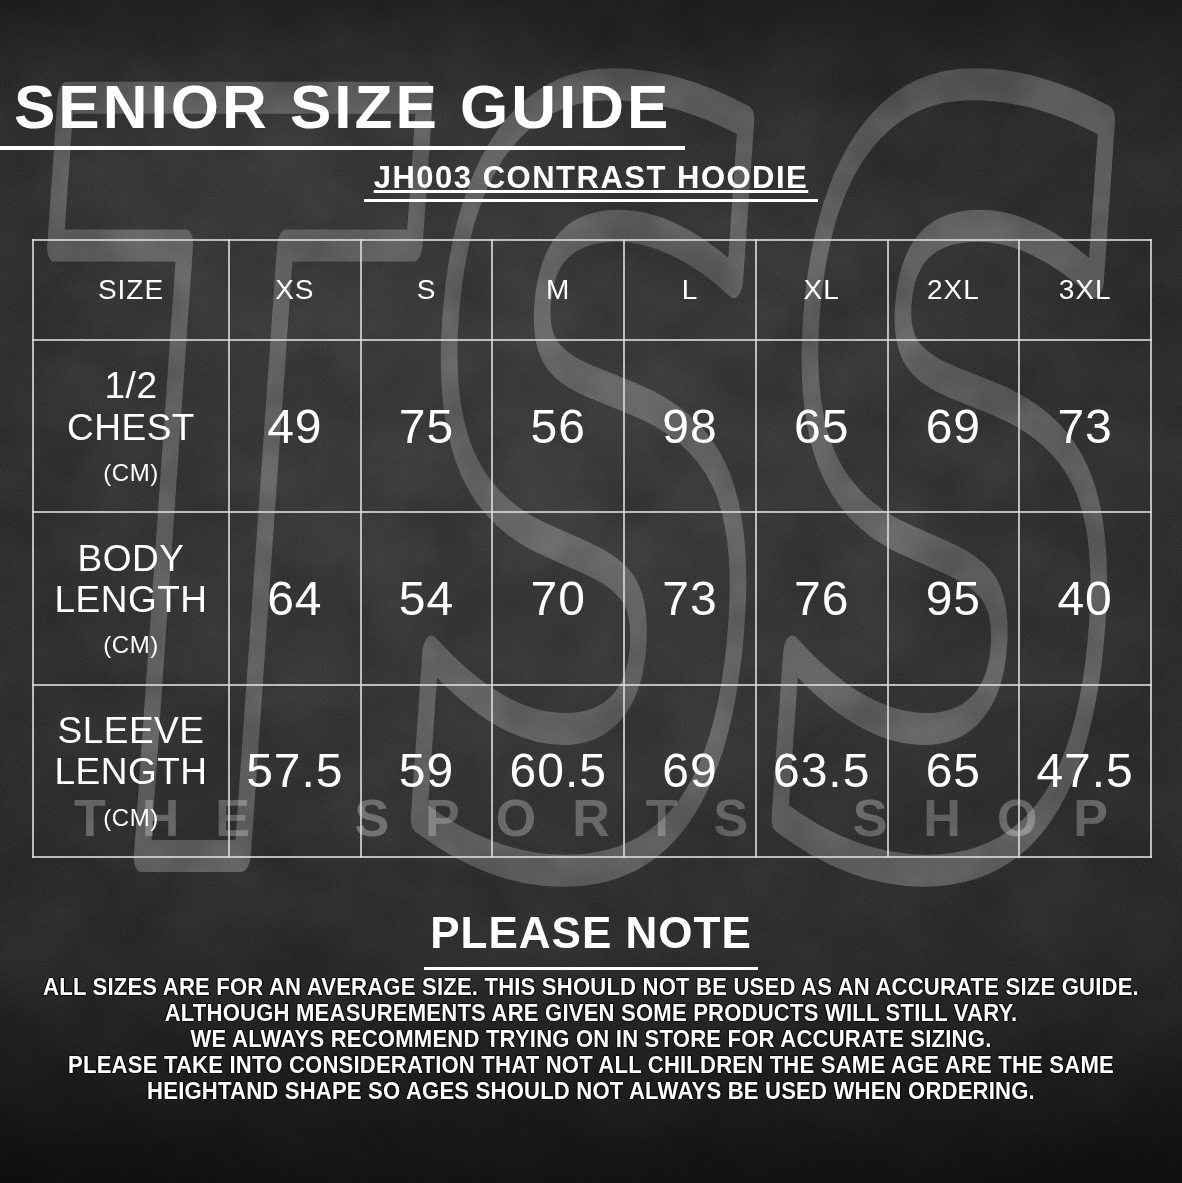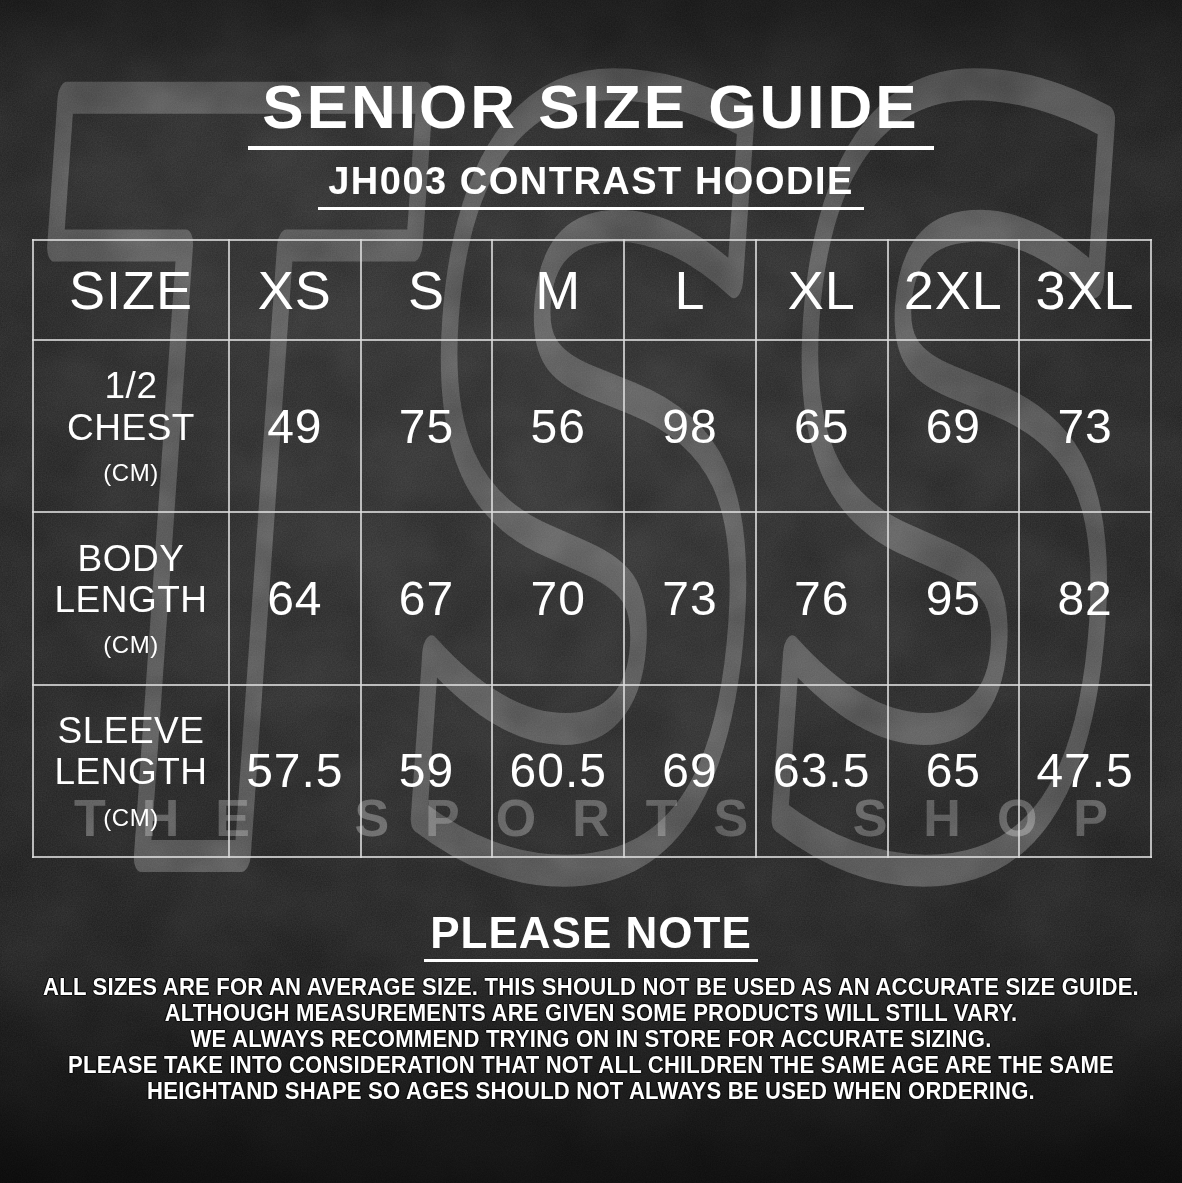--- a/index.html
+++ b/index.html
@@ -27,59 +27,59 @@
     pointer-events:none;
   }
   .noise-svg, .vignette { position:absolute; inset:0; pointer-events:none; }
   .vignette {
     background:
       linear-gradient(180deg, rgba(0,0,0,0.30) 0%, rgba(0,0,0,0) 10%, rgba(0,0,0,0) 80%, rgba(0,0,0,0.55) 100%),
       radial-gradient(ellipse 125% 95% at 50% 44%, rgba(0,0,0,0) 58%, rgba(0,0,0,0.42) 100%);
   }
 
   
-  .title-wrap { position:absolute; top:74px; left:0; right:0; text-align:center; z-index:3; }
+  .title-wrap { position:absolute; top:74px; left:0; right:0; z-index:3; }
   .title {
     display:inline-block;
     font-size:62px; font-weight:bold; letter-spacing:3px; line-height:1.08;
     border-bottom:4px solid #fff; padding:0 14px 5px;
   }
   .subtitle-wrap { position:absolute; top:161px; left:0; right:0; text-align:center; z-index:3; }
   .subtitle {
     display:inline-block;
-    font-size:38px; font-weight:bold; letter-spacing:1.5px; line-height:1.1;
-    border-bottom:3px solid #fff; padding:0 10px 4px;
+    font-size:31px; font-weight:bold; letter-spacing:1.5px; line-height:1.1;
+    border-bottom:3px solid #fff; padding:0 10px 4px;text-decoration:underline;
   }
 
   
   table.size-table {
     position:absolute; left:32px; top:239px;
     width:1120px; height:619px;
     border-collapse:collapse; table-layout:fixed;
     z-index:3;
   }
   table.size-table th, table.size-table td {
     border:2px solid rgba(219,219,219,0.82);
     text-align:center; vertical-align:middle;
     font-weight:400; padding:0;
   }
   col.c-label { width:196px; }
   thead tr { height:100px; }
   tbody tr { height:126px; }
-  th.colhead { font-size:54px; letter-spacing:1px; }
+  th.colhead { font-size:28px; letter-spacing:1px; }
   td.val { font-size:48px; letter-spacing:1px;margin-left:40px; }
   th.rowlabel { font-size:37px; line-height:1.12; letter-spacing:0.5px; }
   th.rowlabel .unit { font-size:24px; letter-spacing:0.5px; margin-top:12px; }
 
   
   .note-head-wrap { position:absolute; top:908px; left:0; right:0; text-align:center; z-index:3; }
   .note-heading {
     display:inline-block;
     font-size:44px; font-weight:bold; letter-spacing:1px; line-height:1.15;
-    border-bottom:3px solid #fff; padding:0 6px 0;
+    border-bottom:3px solid #fff; padding:0 6px 8px;
   }
   .note-lines {
     position:absolute; top:974px; left:0; right:0; z-index:3;
     text-align:center;
     font-size:23px; font-weight:bold; letter-spacing:0.2px; line-height:26px;
     transform:scaleX(0.96); transform-origin:50% 0;
     text-shadow:-1.4px 0 #0d0d0d, 1.4px 0 #0d0d0d, 0 -1.4px #0d0d0d, 0 1.4px #0d0d0d;
   }
   .note-line { white-space:nowrap; }
 </style>
@@ -156,26 +156,26 @@
         <td class="val">69</td>
         <td class="val">73</td>
       </tr>
       <tr>
         <th class="rowlabel">
           <div>BODY</div>
           <div>LENGTH</div>
           <div class="unit">(CM)</div>
         </th>
         <td class="val">64</td>
-        <td class="val">67</td>
+        <td class="val">54</td>
         <td class="val">70</td>
         <td class="val">73</td>
         <td class="val">76</td>
         <td class="val">95</td>
-        <td class="val">82</td>
+        <td class="val">40</td>
       </tr>
       <tr>
         <th class="rowlabel">
           <div>SLEEVE</div>
           <div>LENGTH</div>
           <div class="unit">(CM)</div>
         </th>
         <td class="val">57.5</td>
         <td class="val">59</td>
         <td class="val">60.5</td>

